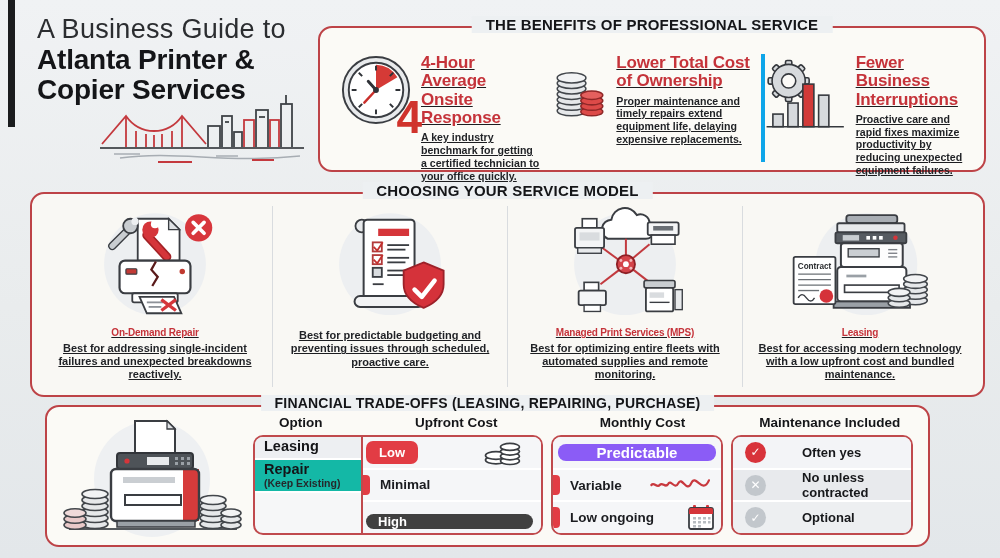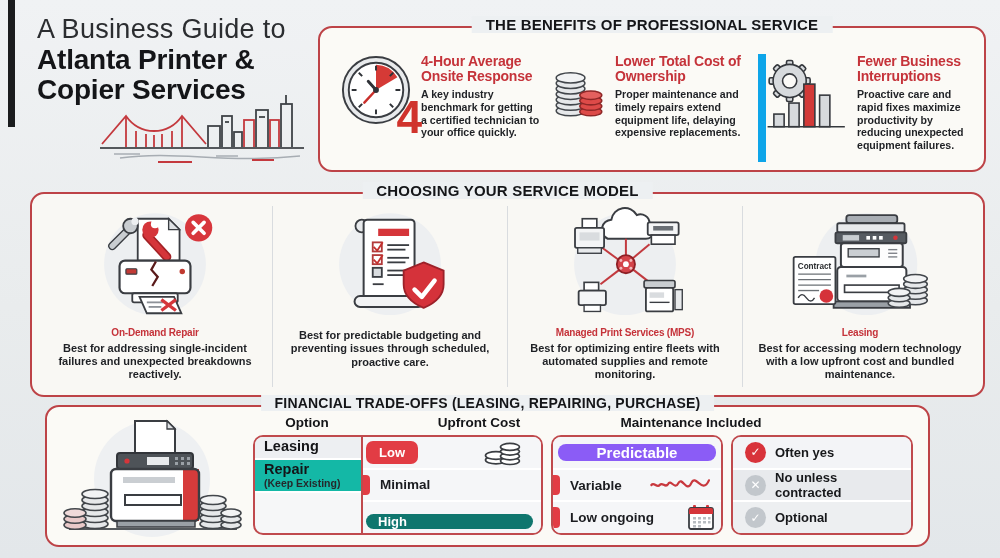--- a/index.html
+++ b/index.html
@@ -8,32 +8,32 @@
     background:linear-gradient(180deg,#f0f2f4 0%,#e9eced 55%,#e3e7ea 100%);
     font-family:"Liberation Sans","DejaVu Sans",sans-serif;color:#1c1d20;
   }
   .accent-bar{position:absolute;left:8px;top:0;width:7px;height:127px;background:#1b1c1e;}
   
   .masthead{position:absolute;left:37px;top:15px;line-height:1.1;}
   .t1{font-size:27px;font-weight:400;color:#2b2d30;letter-spacing:.3px;}
   .t2{font-size:28px;font-weight:800;color:#141518;letter-spacing:-.2px;}
   .skyline{position:absolute;left:96px;top:86px;}
   
-  .panel{position:absolute;background:#fbfaf6;border:2px solid #bd4347;border-radius:14px;box-sizing:border-box;}
+  .panel{position:absolute;background:#fbfaf6;border:2px solid #bd4347;border-radius:14px;box-sizing:border-box;text-decoration:underline;}
   .legend{position:absolute;top:-12px;left:50%;transform:translateX(-50%);
     background:#edf0f2;padding:0 14px;font-weight:800;font-size:15px;color:#141518;
     white-space:nowrap;letter-spacing:.2px;}
   
   .benefits{left:318px;top:26px;width:668px;height:146px;}
   .benefits-row{display:flex;height:100%;padding:26px 12px 8px 14px;box-sizing:border-box;}
   .benefit{flex:1;display:flex;gap:9px;align-items:flex-start;min-width:0;padding:0 6px;}
-  .benefit.divided{border-left:8px solid #0ea5e9;padding-left:0;}
+  .benefit.divided{border-left:4px solid #0ea5e9;padding-left:0;}
   .bicon{position:relative;flex:0 0 auto;}
   .big4{position:absolute;right:-10px;bottom:-10px;font-size:46px;font-weight:800;color:#d0332c;line-height:1;}
-  .btitle{color:#c5333a;font-weight:800;font-size:14px;line-height:1.08;letter-spacing:-.2px;}
+  .btitle{color:#c5333a;font-weight:800;font-size:17px;line-height:1.08;letter-spacing:-.2px;}
   .bdesc{margin-top:4px;color:#1f2125;font-weight:700;font-size:10.6px;line-height:1.2;}
   
   .models{left:30px;top:192px;width:955px;height:205px;background:#f9f8f4;}
   .models-row{display:flex;height:100%;padding:12px 6px 8px;box-sizing:border-box;}
   .model{flex:1;display:flex;flex-direction:column;align-items:center;text-align:center;padding:0 8px;min-width:0;}
   .model + .model{border-left:1.5px solid #d9dcdf;}
   .micon{height:120px;display:flex;align-items:center;justify-content:center;}
   .mtitle{color:#c5333a;font-weight:800;font-size:10px;margin-top:2px;letter-spacing:-.2px;line-height:1.05;}
   .mdesc{color:#1f2125;font-weight:700;font-size:11px;line-height:1.22;margin-top:3px;max-width:228px;}
   
@@ -51,37 +51,37 @@
   .optcol{width:106px;border-right:2px solid #c04a4d;display:flex;flex-direction:column;}
   .optcell{flex:1;display:flex;flex-direction:column;justify-content:center;padding:2px 9px;background:#edeff2;border-bottom:2px solid #ffffff;}
   .optcell:last-child{border-bottom:none;margin-top:40px;}
   .optcell.alt{background:#14b8a6;}
   .optname{font-weight:800;font-size:14.5px;color:#141518;line-height:1;}
   .optsub{font-weight:600;font-size:10.5px;color:#26282c;margin-top:2px;line-height:1;}
   .upcol{flex:1;display:flex;flex-direction:column;}
   .vcell{flex:1;display:flex;align-items:center;border-bottom:2px solid #ffffff;background:#f5f6f8;position:relative;}
   .vcell:last-child{border-bottom:none;}
   .pill-sm{background:#e23c44;color:#fff;font-weight:700;font-size:13px;padding:4px 13px;border-radius:7px;margin-left:3px;}
-  .pill-wide{flex:1;background:#0f766e;color:#fff;font-weight:700;font-size:13px;border-radius:8px;
+  .pill-wide{flex:1;background:#404040;color:#fff;font-weight:700;font-size:13px;border-radius:8px;
     margin:12px 8px 4px 3px;display:flex;align-items:center;padding-left:12px;}
   .pill-full{flex:1;background:#8b5cf6;color:#fff;font-weight:700;font-size:15px;border-radius:8px;
     margin:4px 5px;display:flex;align-items:center;justify-content:center;}
   .tab{width:7px;align-self:stretch;margin:5px 0;background:#e23c44;border-radius:0 4px 4px 0;}
   .vlabel{font-weight:700;font-size:13.5px;color:#1b1c20;margin-left:10px;}
   .push{margin-left:auto;}
   .mr18{margin-right:18px;}.mr6{margin-right:6px;}
   .mcell{flex:1;display:flex;align-items:center;gap:9px;padding:0 12px;border-bottom:2px solid #ffffff;background:#f3f4f7;}
   .mcell:last-child{border-bottom:none;}
   .mcell.alt{background:#e8eaed;}
   .mcell.alt2{background:#edeff1;}
   .circ{width:21px;height:21px;border-radius:50%;flex:0 0 auto;display:flex;align-items:center;justify-content:center;
     color:#fff;font-size:12px;font-weight:800;line-height:1;}
   .circ.red{background:#d8333b;}
   .circ.gray{background:#c2c7cc;}
-  .mlabel{font-weight:700;font-size:13px;color:#17181b;}
+  .mlabel{font-weight:700;font-size:13px;color:#17181b;margin-left:27px;}
 </style>
 </head>
 <body>
 
 <div class="canvas">
   <div class="accent-bar"></div>
 
   <header class="masthead">
     <div class="t1">A Business Guide to</div>
     <div class="t2">Atlanta Printer &amp;</div>
@@ -420,20 +420,21 @@
         <ellipse cx="176" cy="114" rx="10" ry="4"></ellipse>
           <ellipse cx="176" cy="108" rx="10" ry="4"></ellipse>
         <ellipse cx="176" cy="102" rx="10" ry="4" fill="#f2f3f4"></ellipse>
       </g>
     </svg>
 
     <div class="fin-table">
       <div class="fin-head">
         <div class="fh c1">Option</div>
         <div class="fh c2">Upfront Cost</div>
+        <div class="fh c3">Monthly Cost</div>
         <div class="fh c4">Maintenance Included</div>
       </div>
 
       <div class="fin-body">
 
         <div class="tbox boxA">
           <div class="optcol">
             <div class="optcell">
               <span class="optname">Leasing</span>
               <span class="optsub"></span>

